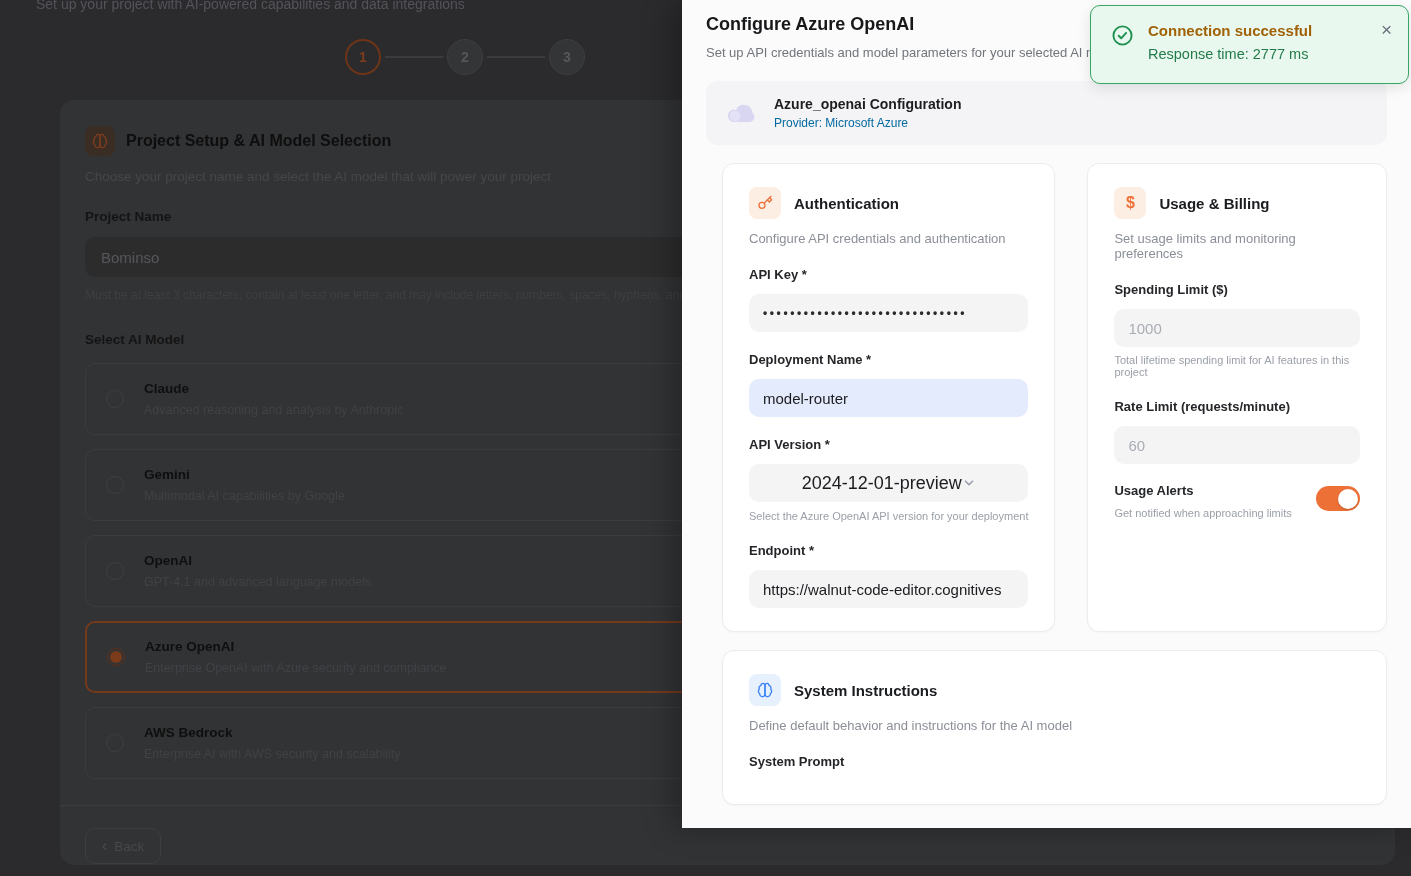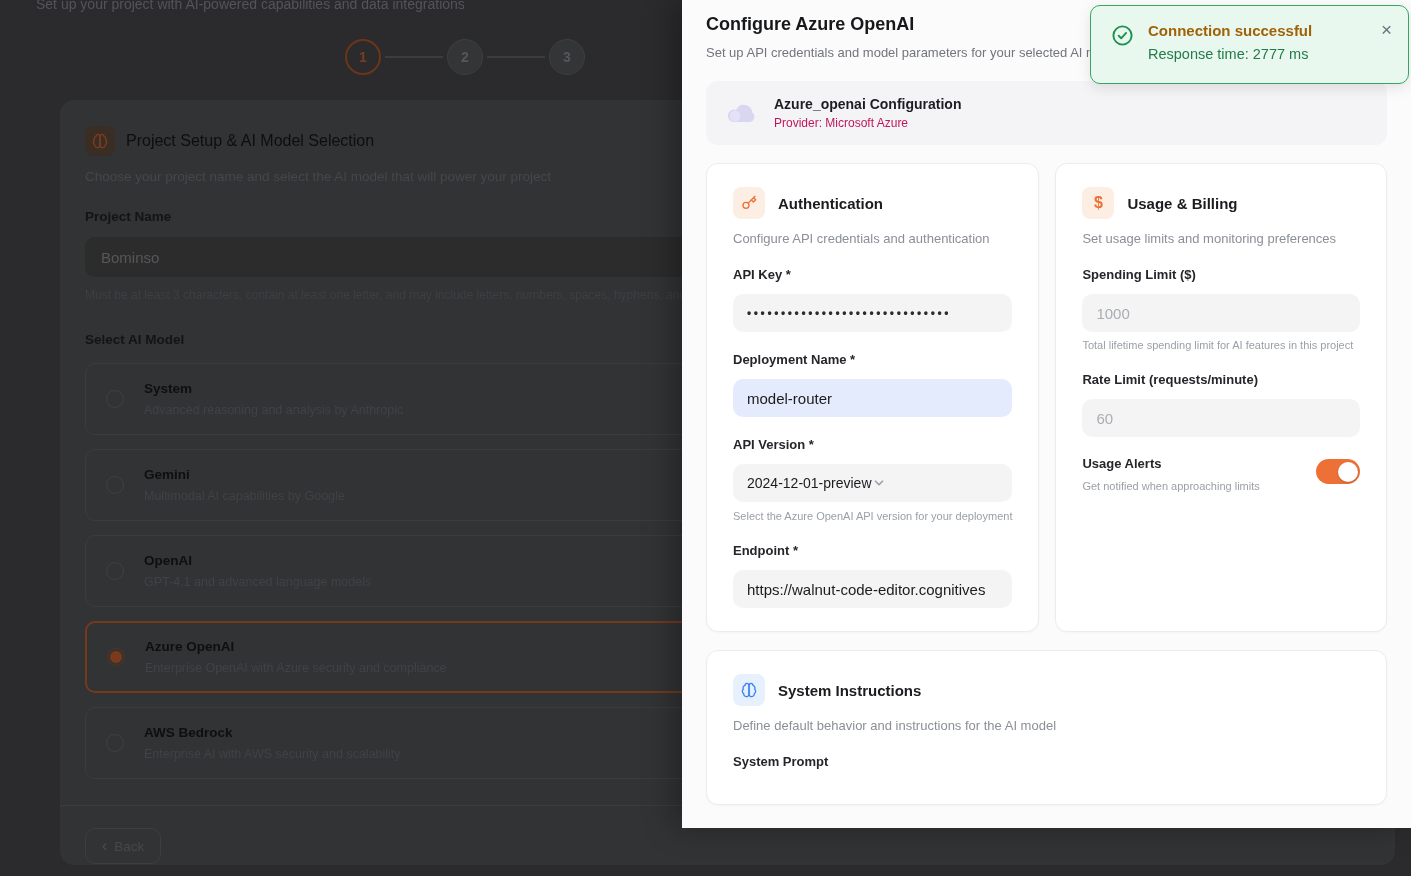--- a/index.html
+++ b/index.html
@@ -28,21 +28,21 @@
   .setup-card {
     position: absolute; left: 60px; right: 16px; top: 100px; height: 765px;
     background: #323335; border-radius: 14px; padding: 26px 25px;
   }
   .card-title-row { display: flex; align-items: center; gap: 11px; margin-bottom: 13px; }
   .icon-box {
     width: 30px; height: 30px; border-radius: 8px;
     display: flex; align-items: center; justify-content: center; flex: 0 0 auto;
   }
   .icon-box.dim-orange { background: #3a2d24; }
-  .setup-title { font-size: 16px; font-weight: 400; color: #0e0e0e; }
+  .setup-title { font-size: 16px; font-weight: 700; color: #0e0e0e; }
   .setup-desc { font-size: 13.5px; color: #46474b; margin-bottom: 25px; }
   .dim-label { font-size: 13.5px; font-weight: 700; color: #141414; margin-bottom: 13px; }
   .dim-input {
     width: 100%; height: 40px; border-radius: 10px; border: none;
     background: #2c2c2d; color: #56575b; font-size: 15px; padding: 0 16px;
     font-family: "Liberation Sans", sans-serif; margin-bottom: 11px;
   }
   .dim-help { font-size: 12px; color: #3e3f42; margin-bottom: 30px; white-space: nowrap; overflow: hidden; }
   .model-list { display: flex; flex-direction: column; gap: 14px; margin-top: 16px; }
   .model-card {
@@ -78,26 +78,26 @@
     box-shadow: -10px 0 28px rgba(0,0,0,0.28);
     overflow: hidden;
   }
   .drawer-title { font-size: 18px; font-weight: 700; color: #17181a; margin-bottom: 10px; }
   .drawer-subtitle { font-size: 13px; color: #72757c; margin-bottom: 21px; white-space: nowrap; }
   .config-card {
     background: #f4f4f6; border-radius: 12px; height: 64px;
     display: flex; align-items: center; gap: 17px; padding: 0 19px; margin-bottom: 18px;
   }
   .config-title { font-size: 14px; font-weight: 700; color: #1c1d20; margin-bottom: 4px; }
-  .config-provider { font-size: 12px; color: #be185d; }
+  .config-provider { font-size: 12px; color: #0369a1; }
 
   .drawer-grid { display: grid; grid-template-columns: 1fr 1fr; gap: 16px; margin-bottom: 18px; }
   .section-card {
     background: #ffffff; border: 1px solid #ececee; border-radius: 12px;
-    padding: 23px 26px; box-shadow: 0 1px 2px rgba(0,0,0,0.03);
+    padding: 23px 26px; box-shadow: 0 1px 2px rgba(0,0,0,0.03); margin-left: 16px;
   }
   .section-head { display: flex; align-items: center; gap: 13px; margin-bottom: 12px; }
   .icon-box.lt-orange { background: #fdeee4; width: 32px; height: 32px; }
   .icon-box.lt-blue { background: #e7f1fd; width: 32px; height: 32px; }
   .section-title { font-size: 15px; font-weight: 700; color: #1b1c1f; }
   .section-desc { font-size: 13px; color: #8b8f97; margin-bottom: 21px; }
   .field-label { font-size: 13px; font-weight: 700; color: #25262a; margin-bottom: 12px; }
   .input {
     width: 100%; height: 38px; border: none; border-radius: 10px;
     background: #f4f4f5; font-size: 15px; color: #1b1c1f; padding: 0 14px;
@@ -106,22 +106,22 @@
   .input::placeholder { color: #a9adb4; opacity: 1; }
   .input.autofill { background: #e4ebfc; }
   .masked {
     display: flex; align-items: center; letter-spacing: 2.6px;
     font-size: 12px; font-weight: 700; color: #2a2b2e;
   }
   .field-gap { margin-bottom: 20px; }
   .field-help { font-size: 11px; color: #9ba0a8; }
   .select {
     width: 100%; height: 38px; border-radius: 10px; background: #f4f4f5;
-    display: flex; align-items: center; justify-content: flex-start;
-    padding: 0 14px; font-size: 14px; color: #1b1c1f; cursor: pointer;
+    display: flex; align-items: center; justify-content: center;
+    padding: 0 14px; font-size: 18px; color: #1b1c1f; cursor: pointer;
   }
   .alerts-row { display: flex; align-items: flex-start; justify-content: space-between; margin-top: 19px; }
   .toggle {
     width: 44px; height: 25px; border-radius: 13px; background: #ed7037;
     position: relative; cursor: pointer; flex: 0 0 auto; margin-top: 3px;
   }
   .toggle-knob {
     position: absolute; right: 2.5px; top: 2.5px; width: 20px; height: 20px;
     border-radius: 50%; background: #ffffff; box-shadow: 0 1px 2px rgba(0,0,0,0.2);
   }
@@ -178,21 +178,21 @@
   <div class="dim-label">Project Name</div>
   <input class="dim-input" type="text" value="Bominso" style="">
   <div class="dim-help">Must be at least 3 characters, contain at least one letter, and may include letters, numbers, spaces, hyphens, and underscores</div>
 
   <div class="dim-label" style="margin-bottom:0;">Select AI Model</div>
 
   <div class="model-list">
     <div class="model-card">
       <span class="radio"></span>
       <span>
-        <div class="model-title">System</div>
+        <div class="model-title">Claude</div>
         <div class="model-desc">Advanced reasoning and analysis by Anthropic</div>
       </span>
     </div>
     <div class="model-card">
       <span class="radio"></span>
       <span>
         <div class="model-title">Gemini</div>
         <div class="model-desc">Multimodal AI capabilities by Google</div>
       </span>
     </div>

